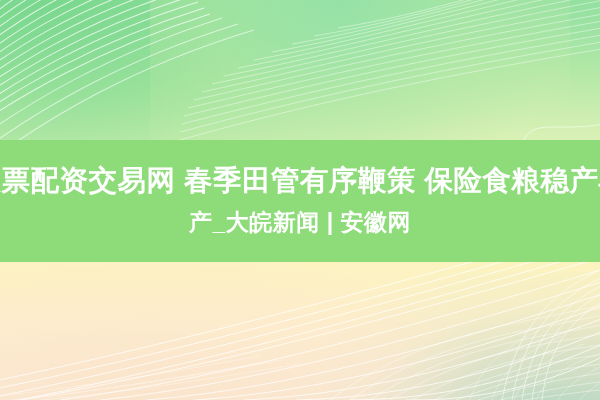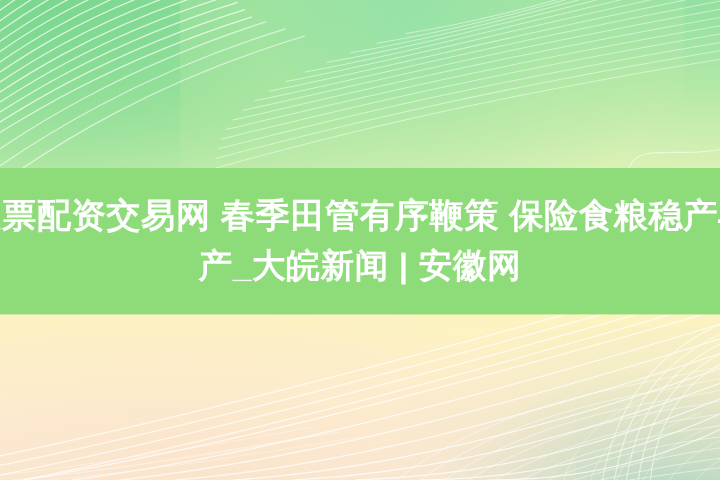--- a/index.html
+++ b/index.html
@@ -112,21 +112,21 @@
   .caption-line {
     color: #ffffff;
     font-size: 28px;
     font-weight: 700;
     line-height: 42px;
     letter-spacing: 0.5px;
     white-space: nowrap;
     text-align: center;
   }
   .caption-line.l1 { font-size: 28.5px; }
-  .caption-line.l2 { font-size: 28px; }
+  .caption-line.l2 { font-size: 23px; }
 </style>
 </head>
 <body>
 
 <div id="banner">
 
   <div class="bg-base"></div>
   <div class="bg-tl"></div>
   <div class="bg-tr"></div>
   <div class="bg-br"></div>

